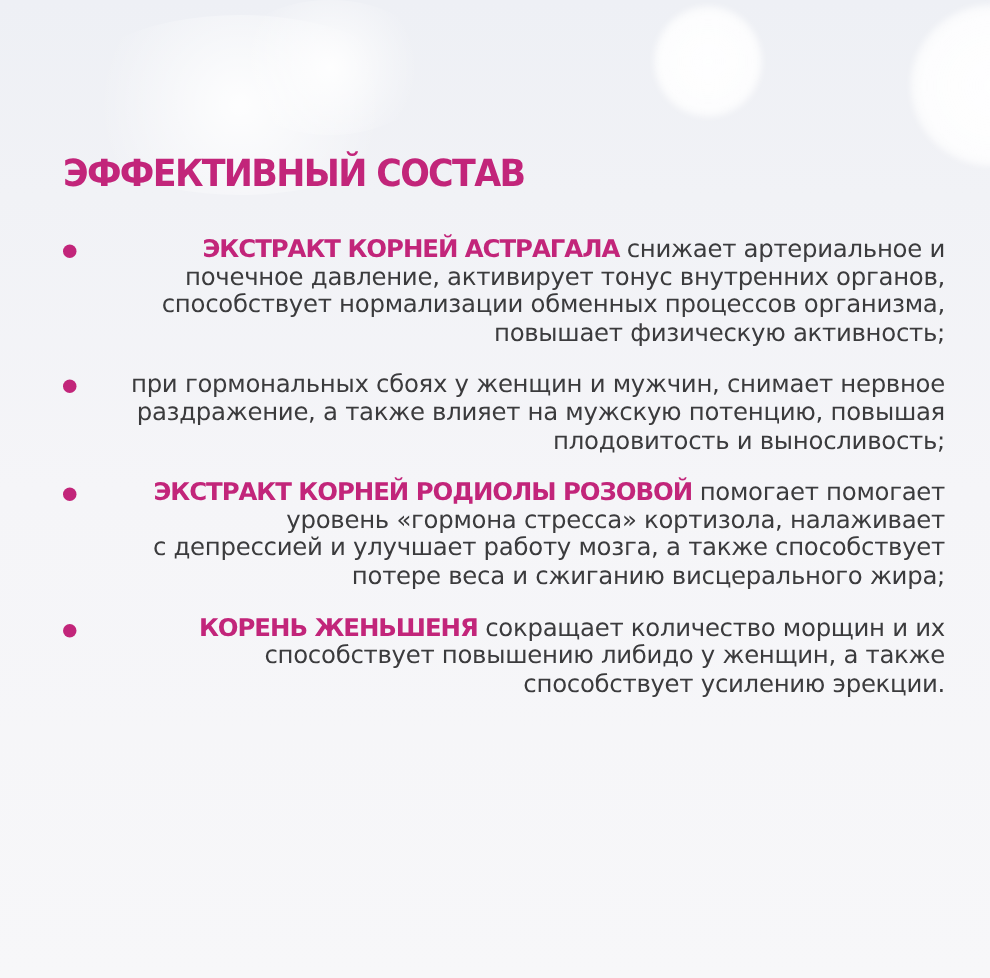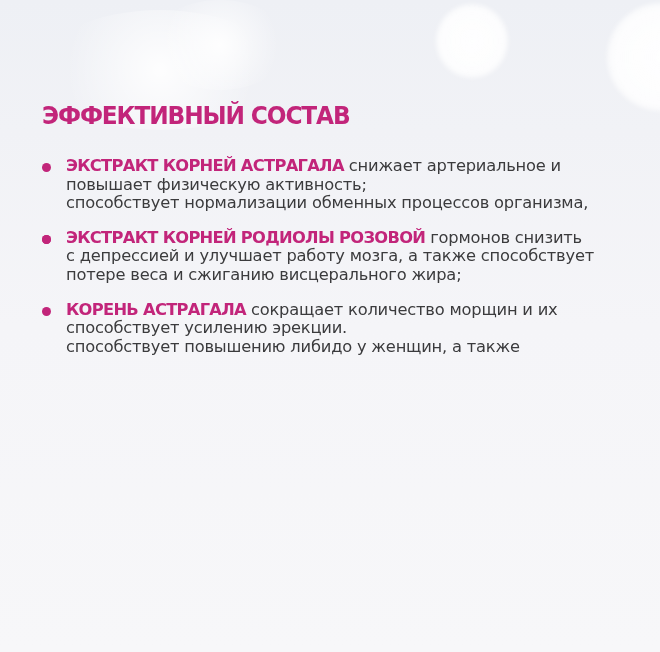--- a/index.html
+++ b/index.html
@@ -67,47 +67,53 @@
       background: #c2257a;
     }
     .item .name {
       font-weight: bold;
       color: #c2257a;
       letter-spacing: -0.7px;
     }
     .line {
       display: block;
       white-space: nowrap;
+      text-align: right;
     }
   </style>
 </head>
 <body>
 
 <div class="soft-glow" style="left:40px; top:10px; width:240px; height:120px;"></div>
 <div class="soft-glow" style="left:150px; top:0px; width:140px; height:90px;"></div>
 <div class="bokeh" style="left:436px; top:4px; width:72px; height:74px;"></div>
 <div class="bokeh" style="left:607px; top:3px; width:110px; height:108px;"></div>
 
 <h1 class="title">ЭФФЕКТИВНЫЙ СОСТАВ</h1>
 
 <ul class="list">
   <li class="item">
     <span class="bullet"></span>
     <span class="line"><span class="name">ЭКСТРАКТ КОРНЕЙ АСТРАГАЛА</span><span> снижает артериальное и</span></span>
+    <span class="line">почечное давление, активирует тонус внутренних органов,</span>
+    <span class="line">способствует нормализации обменных процессов организма,</span>
     <span class="line">повышает физическую активность;</span>
-    <span class="line">способствует нормализации обменных процессов организма,</span>
   </li>
   <li class="item">
     <span class="bullet"></span>
+    <span class="line">при гормональных сбоях у женщин и мужчин, снимает нервное</span>
+    <span class="line">раздражение, а также влияет на мужскую потенцию, повышая</span>
+    <span class="line">плодовитость и выносливость;</span>
   </li>
   <li class="item">
     <span class="bullet"></span>
-    <span class="line"><span class="name">ЭКСТРАКТ КОРНЕЙ РОДИОЛЫ РОЗОВОЙ</span><span> гормонов снизить</span></span>
+    <span class="line"><span class="name">ЭКСТРАКТ КОРНЕЙ РОДИОЛЫ РОЗОВОЙ</span><span> помогает помогает</span></span>
+    <span class="line">уровень «гормона стресса» кортизола, налаживает</span>
     <span class="line">с депрессией и улучшает работу мозга, а также способствует</span>
     <span class="line">потере веса и сжиганию висцерального жира;</span>
   </li>
   <li class="item">
     <span class="bullet"></span>
-    <span class="line"><span class="name">КОРЕНЬ АСТРАГАЛА</span><span> сокращает количество морщин и их</span></span>
+    <span class="line"><span class="name">КОРЕНЬ ЖЕНЬШЕНЯ</span><span> сокращает количество морщин и их</span></span>
+    <span class="line">способствует повышению либидо у женщин, а также</span>
     <span class="line">способствует усилению эрекции.</span>
-    <span class="line">способствует повышению либидо у женщин, а также</span>
   </li>
 </ul>
 
 </body></html>

